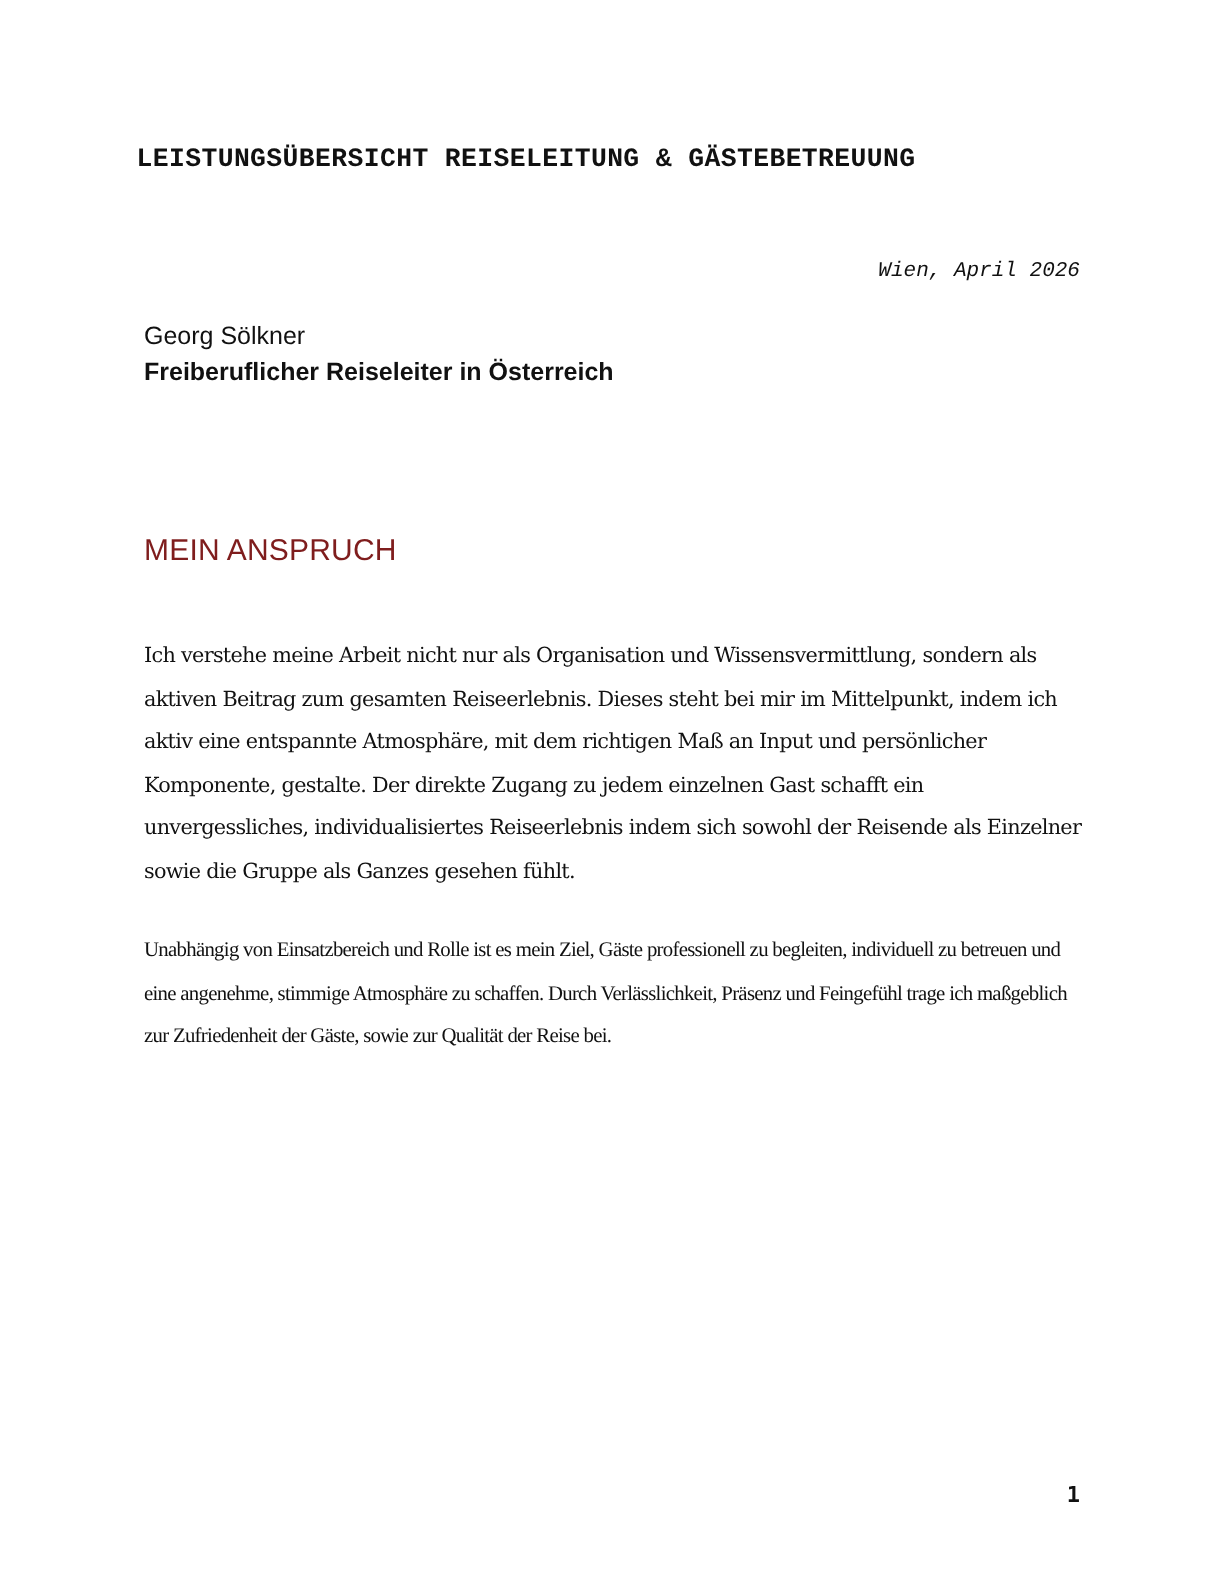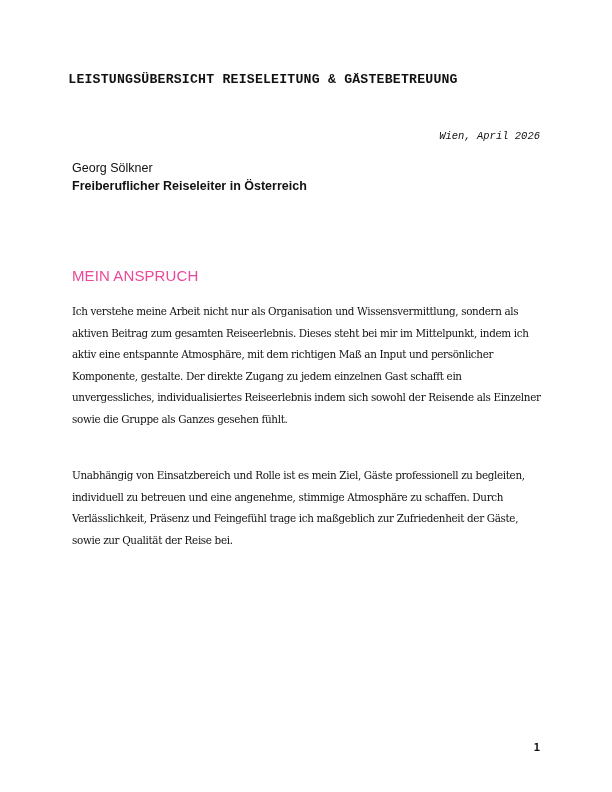--- a/index.html
+++ b/index.html
@@ -52,36 +52,36 @@
       font-size: 12.5px;
       color: #111;
       text-align: center;
     }
     .section-heading {
       position: absolute;
       left: 72px;
       top: 267px;
       font-family: "Liberation Sans", "DejaVu Sans", sans-serif;
       font-size: 15px;
-      color: #ec4899;
+      color: #7f1d1d;
       letter-spacing: 0.1px;
       text-align: center;
     }
     .body-text {
       position: absolute;
       left: 72px;
       width: 472px;
       font-family: "DejaVu Serif", "Liberation Serif", serif;
       font-size: 10.4px;
       line-height: 21.5px;
       color: #111;
       letter-spacing: -0.35px;
     }
-    .para1 { top: 301px; }
-    .para2 { top: 465px; }
+    .para1 { top: 318px; }
+    .para2 { top: 465px; font-family: Liberation Serif, serif; }
     .page-number {
       position: absolute;
       right: 72px;
       top: 741px;
       font-family: "DejaVu Sans Mono", "Liberation Mono", monospace;
       font-weight: bold;
       font-size: 11px;
       color: #111;
     }
   </style>

